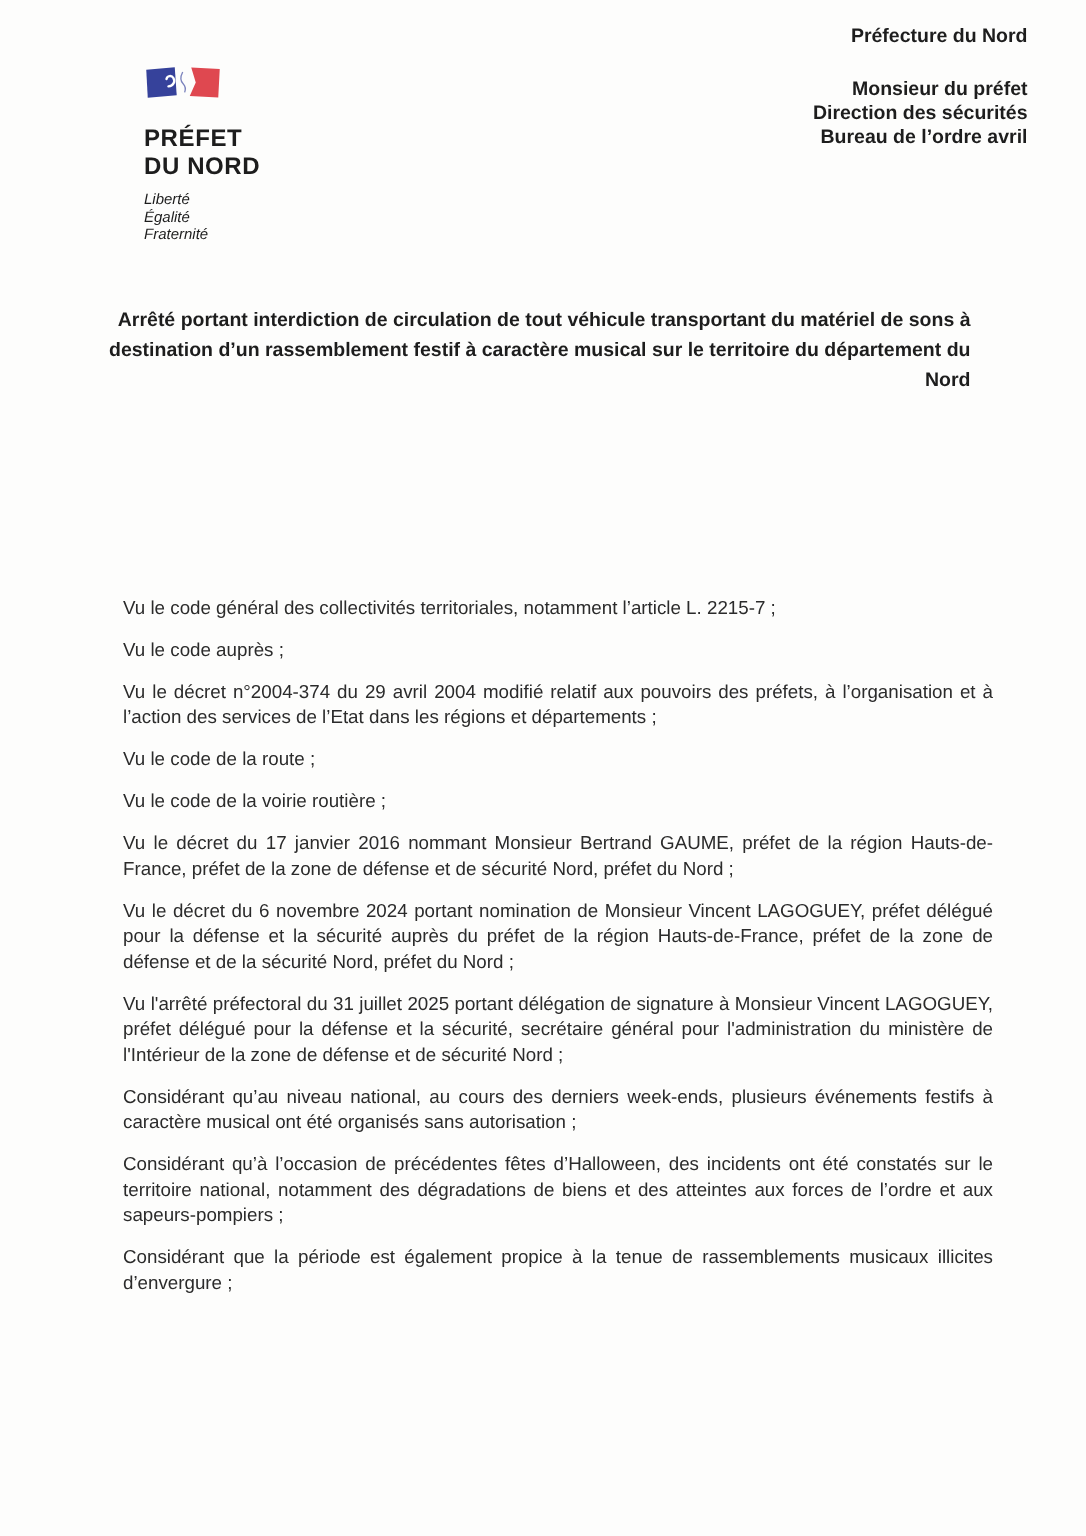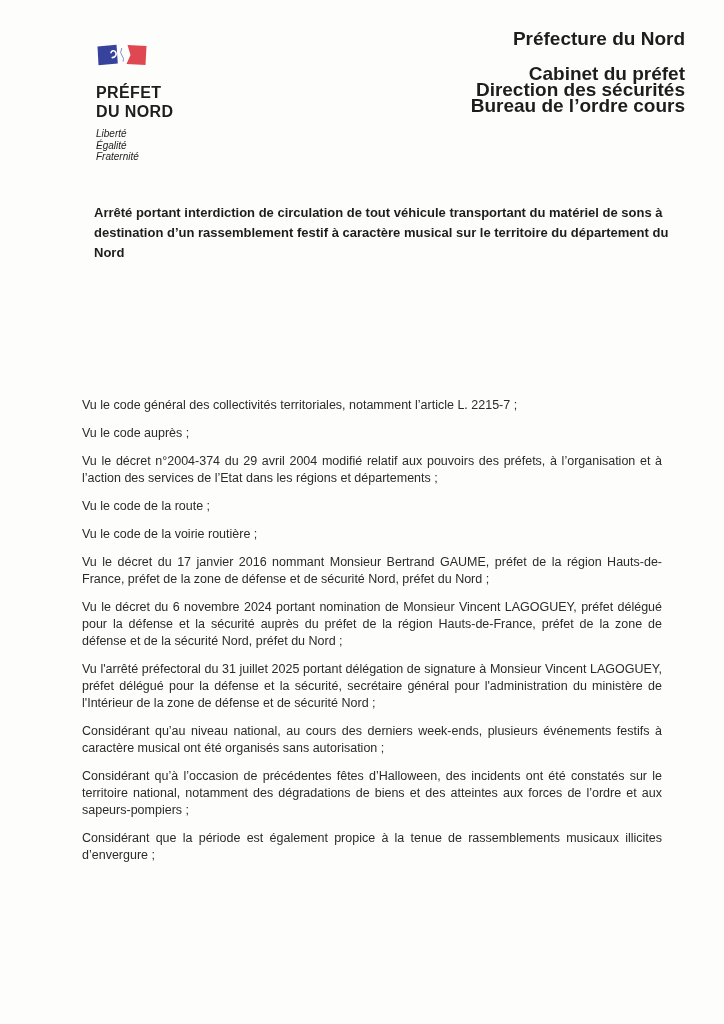--- a/index.html
+++ b/index.html
@@ -40,38 +40,38 @@
     line-height: 11.5px;
     color: var(--ink-dark);
   }
   .fb { fill: var(--flag-blue); }
   .fr { fill: var(--flag-red); }
   .profile-line { stroke: var(--flag-blue); }
 
   
   .letterhead {
     position: absolute;
-    top: 31px;
+    top: 16px;
     right: 39px;
     text-align: right;
     font-weight: bold;
-    font-size: 19px;
+    font-size: 13px;
     line-height: 16px;
     color: var(--ink-dark);
   }
   .lh-prefecture { margin-bottom: 19px; }
 
   
   .doc-title {
     position: absolute;
-    left: 94px;
+    left: 67px;
     width: 580px;
     top: 203px;
     margin: 0;
-    text-align: left;
+    text-align: right;
     font-weight: bold;
     font-size: 13px;
     line-height: 20px;
     color: var(--ink-dark);
   }
 
   
   .authority {
     position: absolute;
     left: 82px;
@@ -115,23 +115,23 @@
     <div class="motto">
       <div>Liberté</div>
       <div>Égalité</div>
       <div>Fraternité</div>
     </div>
   </div>
 
   <div class="letterhead">
     <div class="lh-prefecture">Préfecture du Nord</div>
     <div class="lh-lines">
-      <div>Cabinet du préfet</div>
+      <div>Monsieur du préfet</div>
       <div>Direction des sécurités</div>
-      <div>Bureau de l’ordre cours</div>
+      <div>Bureau de l’ordre avril</div>
     </div>
   </div>
 
   <h1 class="doc-title">Arrêté portant interdiction de circulation de tout véhicule transportant du matériel de sons à destination d’un rassemblement festif à caractère musical sur le territoire du département du Nord</h1>
 
 
   <div class="body-text">
     <p>Vu le code général des collectivités territoriales, notamment l’article L. 2215-7 ;</p>
     <p>Vu le code auprès ;</p>
     <p>Vu le décret n°2004-374 du 29 avril 2004 modifié relatif aux pouvoirs des préfets, à l’organisation et à l’action des services de l’Etat dans les régions et départements ;</p>

